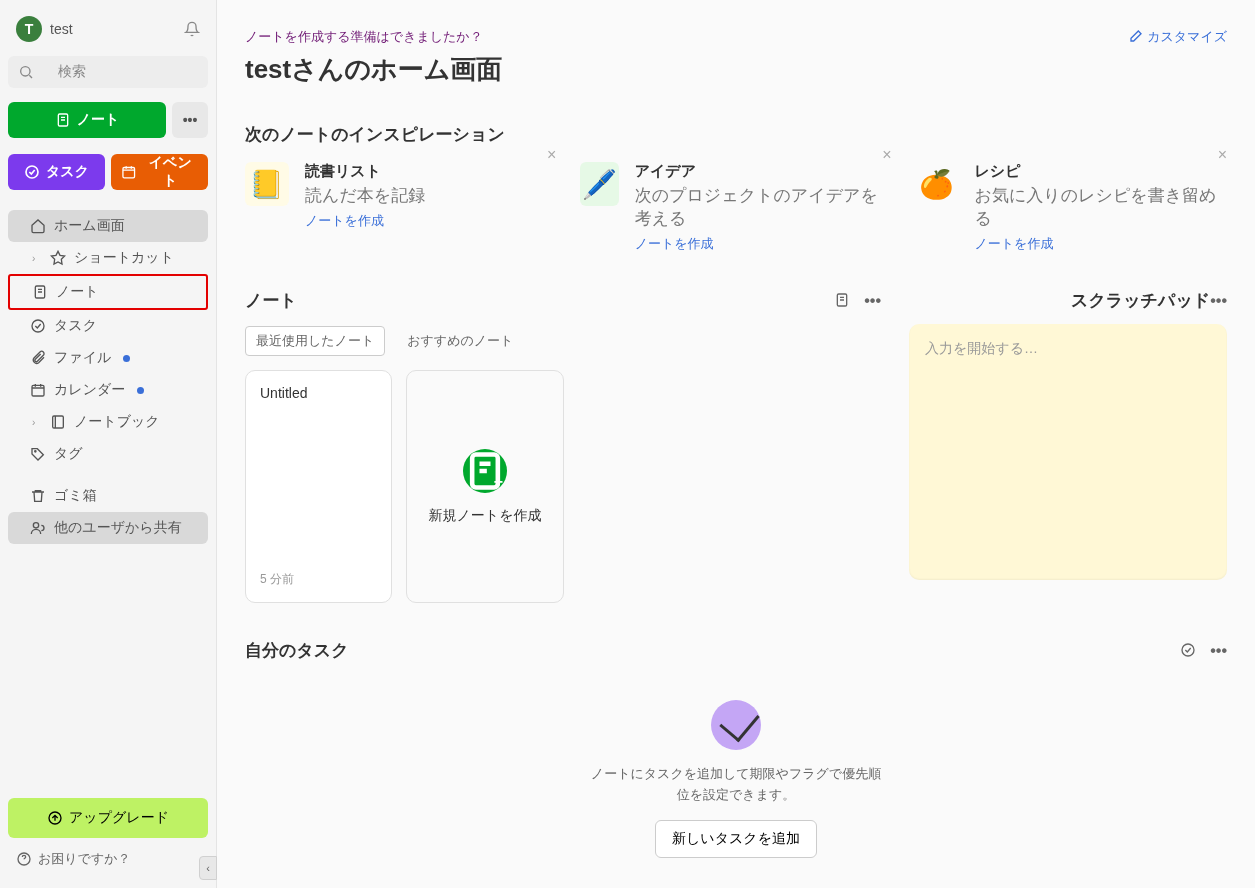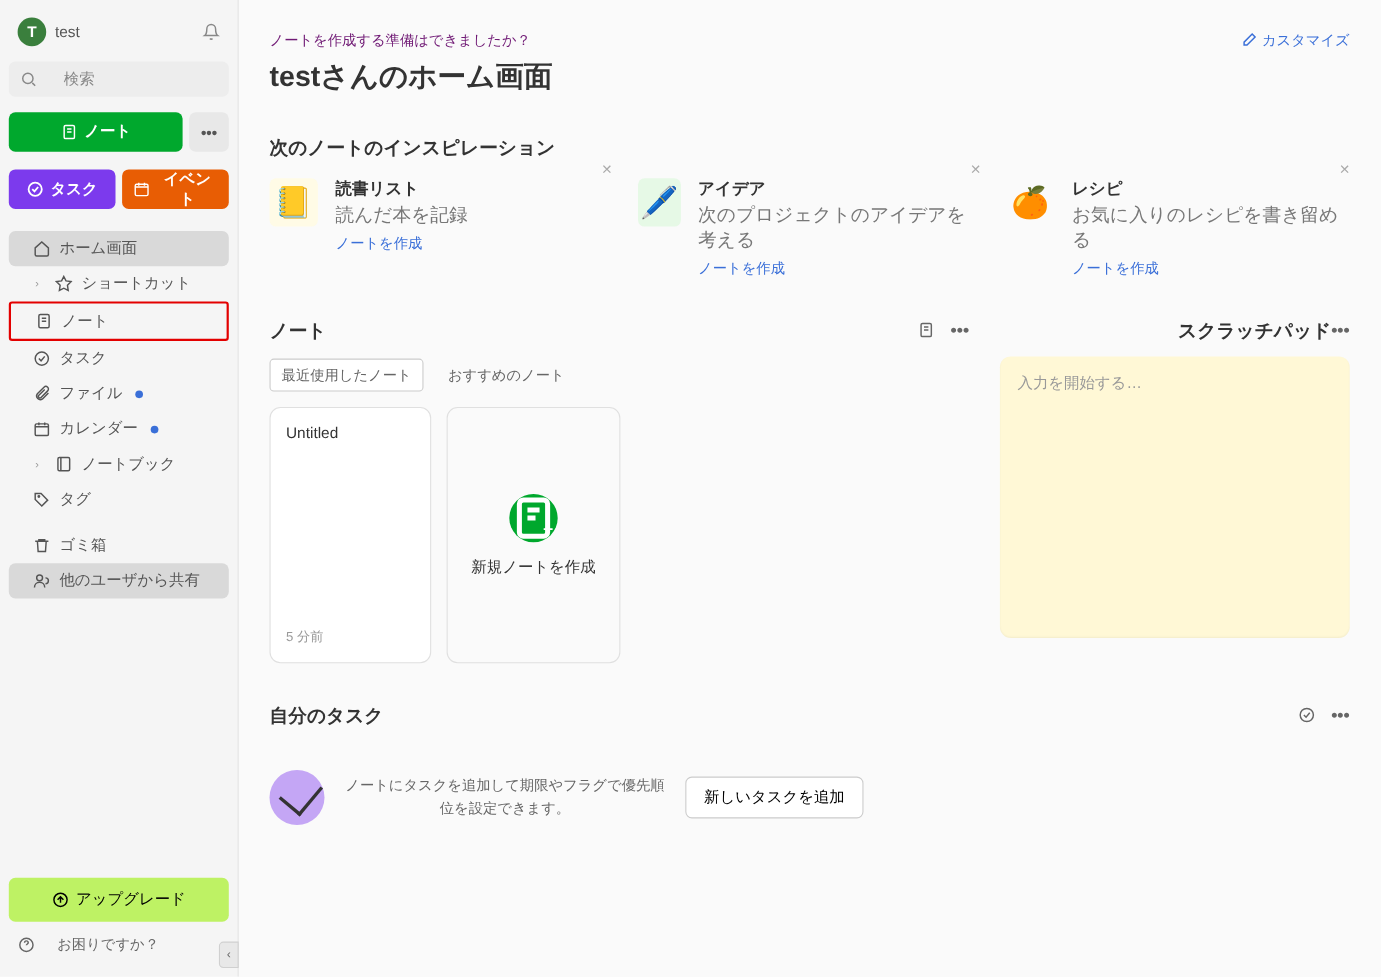--- a/index.html
+++ b/index.html
@@ -18,21 +18,21 @@
 .btn-event{background:#e85d04;flex:1}
 .nav{margin-top:12px}
 .nav-item{display:flex;align-items:center;gap:8px;padding:7px 24px;color:#555;font-size:14px;border-radius:6px;cursor:pointer}
 .nav-item.active{background:#d9d9d9}
 .nav-item .caret{width:10px;color:#999;font-size:10px}
 .nav-item.indent{padding-left:22px}
 .dot{width:7px;height:7px;border-radius:50%;background:#3a6fd8;margin-left:4px}
 .hl-red{border:2px solid #e30000;border-radius:3px}
 .spacer{flex:1}
 .upgrade{background:#bef264;border:none;border-radius:6px;height:40px;font-size:14px;font-weight:500;cursor:pointer;display:flex;align-items:center;justify-content:center;gap:6px}
-.help{padding:12px 8px;font-size:13px;color:#666;display:flex;align-items:center;gap:20px}
+.help{padding:12px 8px;font-size:13px;color:#666;display:flex;align-items:center;gap:6px}
 .collapse{position:absolute;right:-1px;bottom:8px;width:18px;height:24px;background:#e8e8e8;border:1px solid #d0d0d0;border-radius:4px 0 0 4px;display:flex;align-items:center;justify-content:center;color:#666;font-size:11px}
 .main{flex:1;overflow:auto;padding:28px 28px 40px;background:#fafafa}
 .header{display:flex;justify-content:space-between;align-items:flex-start}
 .header-sub{color:#701a75;font-size:13px;margin-bottom:6px}
 .header-title{font-size:26px;font-weight:600}
 .customize{color:#3a6fd8;font-size:13px;display:flex;align-items:center;gap:4px;cursor:pointer}
 .section{margin-top:36px}
 .sec-title{font-size:17px;font-weight:600;margin-bottom:16px;color:#333}
 .insp-row{display:flex;gap:24px}
 .insp-card{position:relative;display:flex;gap:16px;flex:1}
@@ -52,21 +52,21 @@
 .note-card.new{background:#fafafa;align-items:center;justify-content:center;gap:14px}
 .note-title{font-size:14px;font-weight:500}
 .note-time{margin-top:auto;font-size:12px;color:#999}
 .new-icon{width:44px;height:44px;border-radius:50%;background:#00a82d;display:flex;align-items:center;justify-content:center;color:#fff;position:relative}
 .two-col{display:flex;gap:28px}
 .scratchpad{width:318px}
 .scratch-head{display:flex;justify-content:flex-end;align-items:center;margin-bottom:12px}
 .scratch-body{background:#fff8d6;border-radius:10px;height:256px;padding:16px;font-size:14px;color:#999;box-shadow:inset 0 -1px 2px rgba(0,0,0,.05)}
 .tasks-header{display:flex;align-items:center;margin-bottom:18px}
 .tasks-header .sec-title{margin:0}
-.tasks-empty{display:flex;flex-direction:row;align-items:center;gap:14px;padding:20px 0}
+.tasks-empty{display:flex;flex-direction:column;align-items:center;gap:14px;padding:20px 0}
 .check-circle{width:50px;height:50px;border-radius:50%;background:#c4a6f5;position:relative}
 .check-circle::after{content:"";position:absolute;left:16px;top:5px;width:22px;height:30px;border-right:3px solid #333;border-bottom:3px solid #333;transform:rotate(40deg)}
 .tasks-msg{color:#666;font-size:13px;text-align:center;max-width:300px;line-height:1.6}
 .task-add-btn{border:1px solid #ccc;background:#fff;padding:9px 16px;border-radius:6px;font-size:14px;cursor:pointer}
 .ic{width:16px;height:16px;display:inline-flex;align-items:center;justify-content:center}
 svg{width:100%;height:100%}
 </style>
 </head>
 <body>
 

